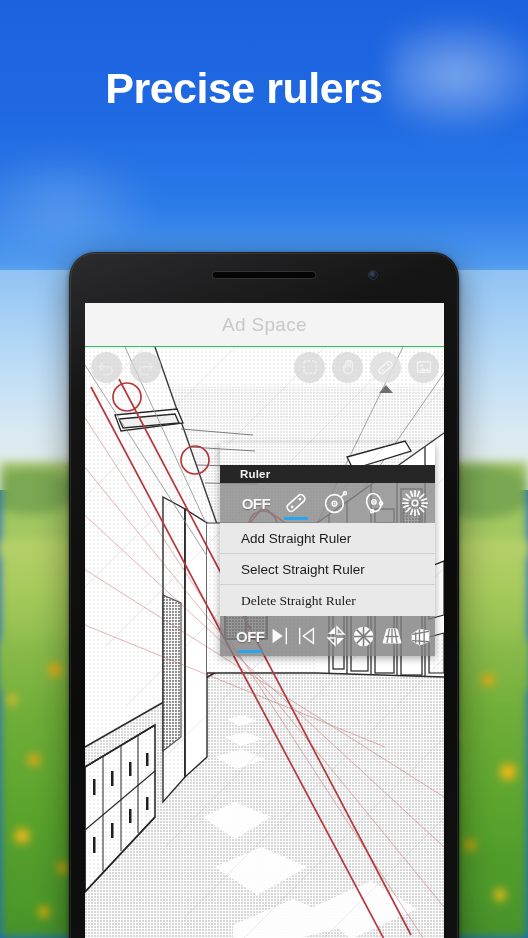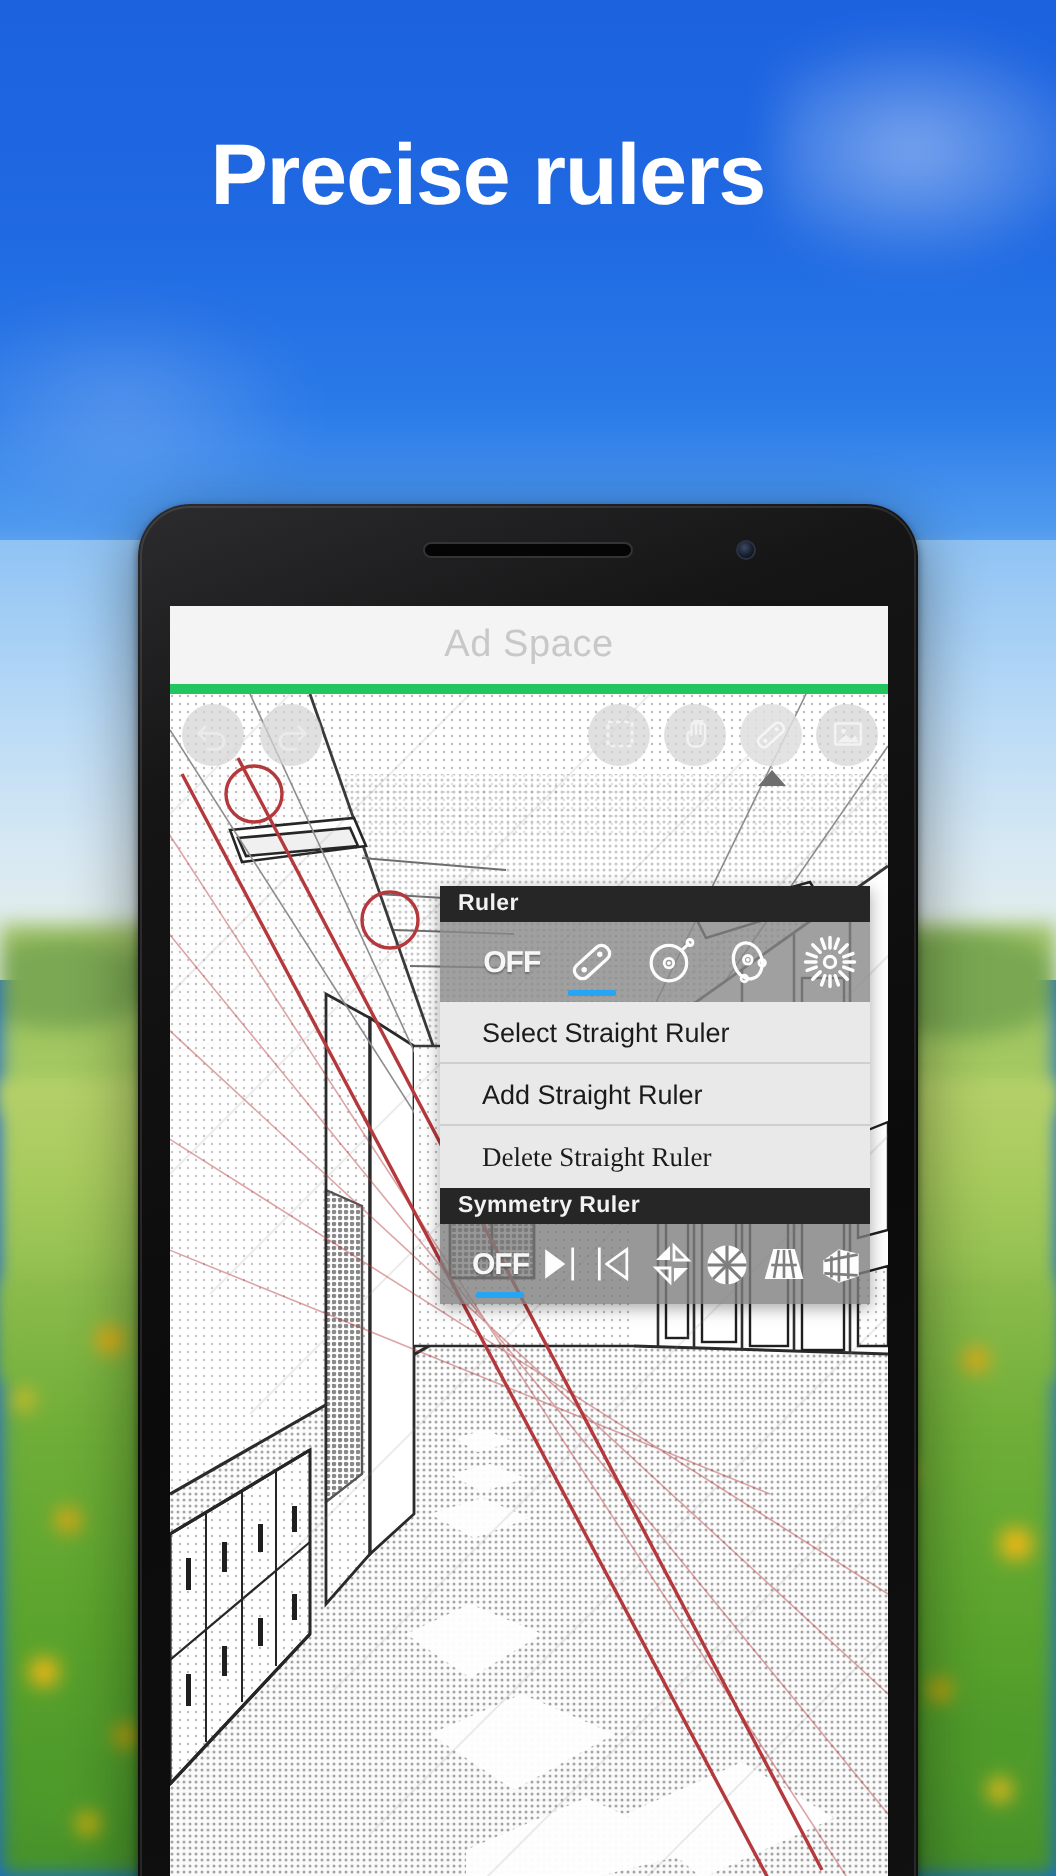--- a/index.html
+++ b/index.html
@@ -105,21 +105,21 @@
 
   
   #screen {
     position:absolute; left:16px; top:51px; width:359px; height:638px;
     background:#ffffff; overflow:hidden;
   }
 
   
   #ad-banner {
     position:absolute; left:0; top:0; width:359px; height:44px;
-    background:#f4f4f4; border-bottom:5px solid #22c55e;
+    background:#f4f4f4; border-bottom:1px solid #22c55e;
     display:flex; align-items:center; justify-content:center;
   }
   #ad-banner .ad-text { font-size:19px; color:#c8c8c8; letter-spacing:.3px; }
 
   
   #canvas-art { position:absolute; left:0; top:44px; width:359px; height:594px; overflow:hidden; background:#fff; }
   .art-svg { position:absolute; left:0; top:0; }
 
   
   #toolbar {
@@ -142,21 +142,22 @@
     border-bottom:8px solid #6e6e6e;
   }
 
   
   #ruler-panel {
     position:absolute; left:135px; top:140px; width:215px; z-index:30;
     box-shadow:0 2px 8px rgba(0,0,0,.35);
   }
   .panel-header {
     height:18px; background:#262626; display:flex; align-items:center;
-    padding-left:9px;
+    padding-left:20px;
+    margin-top:22px;
   }
   .panel-header .hdr-text { font-size:11.5px; color:#f2f2f2; font-weight:bold; letter-spacing:.2px; }
   .icon-row {
     height:40px; background:rgba(136,136,136,.80);
     display:flex; align-items:center;padding-left:16px;
   }
   .icon-row.sym { background:rgba(126,126,126,.80); }
   .icon-cell {
     flex:1; height:40px; display:flex; align-items:center; justify-content:center;
     position:relative;
@@ -493,33 +494,30 @@
               <line x1="8.4" y1="21.8" x2="9.8" y2="17.9"></line>
                 <line x1="14.2" y1="6.1" x2="15.6" y2="2.2"></line>
             </g>
             <circle cx="12" cy="12" r="2.4" fill="none" stroke="#fdfdfd" stroke-width="1.4"></circle>
           </svg>
         </div>
       </div>
 
       <div class="menu-list">
         <div class="menu-item">
+          <span>Add Straight Ruler</span>
+        </div>
+        <div class="menu-item">
           <span>Select Straight Ruler</span>
-        </div>
-        <div class="menu-item">
-          <span>Add Straight Ruler</span>
         </div>
         <div class="menu-item">
           <span>Delete Straight Ruler</span>
         </div>
       </div>
 
-      <div class="panel-header">
-        <span class="hdr-text">Symmetry Ruler</span>
-      </div>
 
       <div class="icon-row sym">
         <div class="icon-cell">
           <span class="off-glyph">OFF</span>
           <div class="sel-bar"></div>
         </div>
         <div class="icon-cell">
           <svg width="22" height="22" viewBox="0 0 24 24">
             <polygon points="5,4 5,20 16,12" fill="#fdfdfd"></polygon>
             <line x1="20" y1="3" x2="20" y2="21" stroke="#fdfdfd" stroke-width="1.5"></line>

